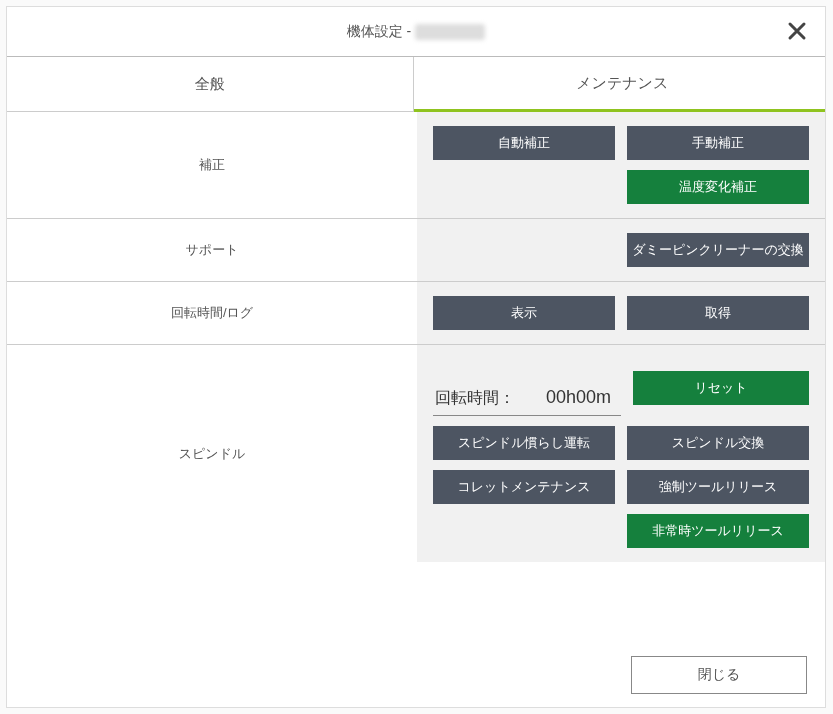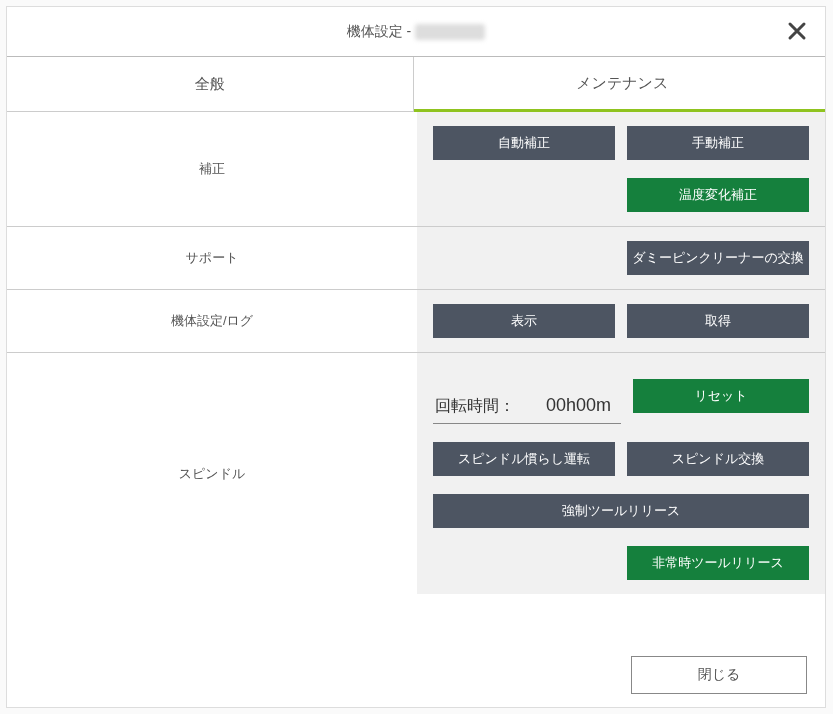--- a/index.html
+++ b/index.html
@@ -92,21 +92,21 @@
       font-size: 13px;
       color: #555;
       background: #fff;
     }
     .section-body {
       flex: 1;
       background: #f1f1f1;
       padding: 14px 16px;
       display: flex;
       flex-direction: column;
-      gap: 18px;
+      gap: 10px;
     }
     .btn-row {
       display: flex;
       gap: 12px;
     }
     .btn {
       flex: 1;
       height: 34px;
       background: #4d5562;
       color: #fff;
@@ -201,21 +201,21 @@
       <div class="section-label">サポート</div>
       <div class="section-body">
         <div class="btn-row">
           <button class="btn spacer"></button>
           <button class="btn">ダミーピンクリーナーの交換</button>
         </div>
       </div>
     </div>
 
     <div class="section">
-      <div class="section-label">機体設定/ログ</div>
+      <div class="section-label">回転時間/ログ</div>
       <div class="section-body">
         <div class="btn-row">
           <button class="btn">表示</button>
           <button class="btn">取得</button>
         </div>
       </div>
     </div>
 
     <div class="section">
       <div class="section-label">スピンドル</div>
@@ -225,20 +225,21 @@
             <span class="spindle-time-label">回転時間：</span>
             <span class="spindle-time-value">00h00m</span>
           </div>
           <button class="btn disabled" style="flex:1">リセット</button>
         </div>
         <div class="btn-row">
           <button class="btn">スピンドル慣らし運転</button>
           <button class="btn">スピンドル交換</button>
         </div>
         <div class="btn-row">
+          <button class="btn">コレットメンテナンス</button>
           <button class="btn">強制ツールリリース</button>
         </div>
         <div class="btn-row">
           <button class="btn spacer"></button>
           <button class="btn disabled">非常時ツールリリース</button>
         </div>
       </div>
     </div>
 
   </div>

